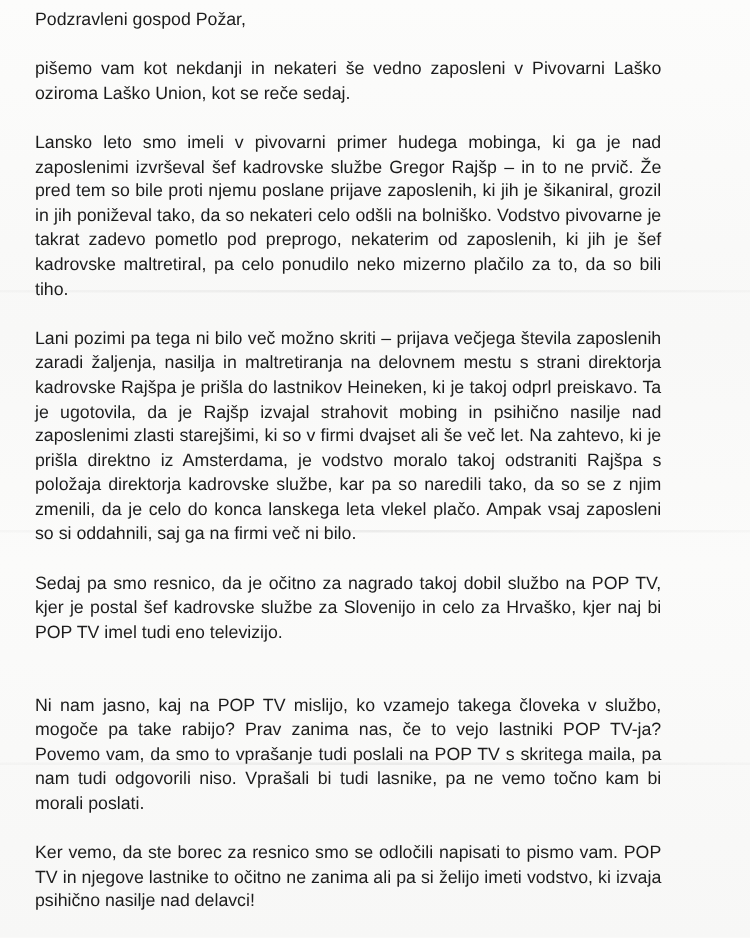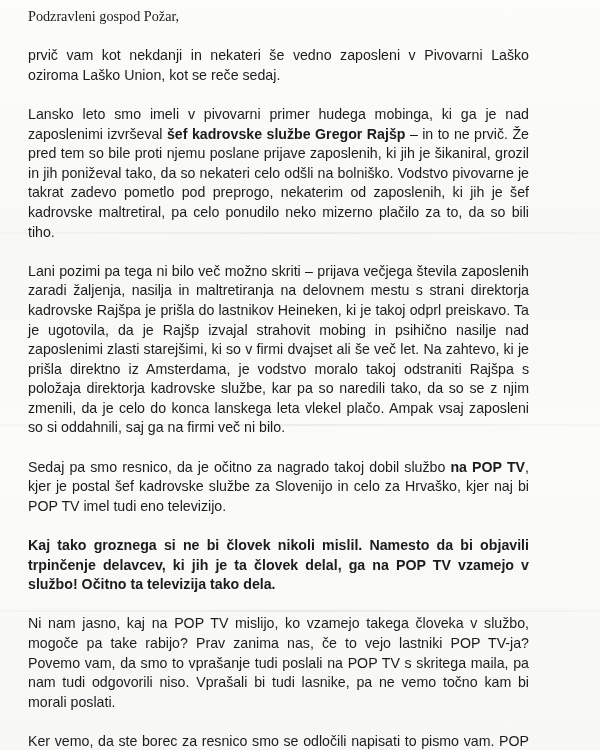--- a/index.html
+++ b/index.html
@@ -14,49 +14,48 @@
     width: 600px; height: 750px;
     background: linear-gradient(180deg, #fcfcfb 0%, #f8f8f7 35%, #fbfbfa 60%, #f7f7f6 100%);
   }
   .fold { position: absolute; left: 0; width: 600px; height: 2px;
     background: linear-gradient(90deg, rgba(0,0,0,0.02), rgba(0,0,0,0.06), rgba(0,0,0,0.02)); }
   .letter {
     position: absolute; left: 28px; top: 7px; width: 501px;
     font-size: 14.2px; line-height: 19.6px;
   }
   .letter p { margin: 0; text-align: justify; }
-  .greeting { margin-bottom: 19.6px !important; font-family: Liberation Serif, serif; }
+  .greeting { margin-bottom: 19.6px !important; }
   .gap { height: 19.6px; }
-  .letter b { font-weight: bold; }
+  .letter b { font-weight: normal; }
   .bold-para { font-weight: bold; }
 </style>
 </head>
 <body>
 
 <div class="page">
   <div class="fold" style="top:232px"></div>
   <div class="fold" style="top:424px"></div>
   <div class="fold" style="top:610px"></div>
 
   <div class="letter">
     <p class="greeting">Podzravleni gospod Požar,</p>
 
-    <p>prvič vam kot nekdanji in nekateri še vedno zaposleni v Pivovarni Laško oziroma Laško Union, kot se reče sedaj.</p>
+    <p>pišemo vam kot nekdanji in nekateri še vedno zaposleni v Pivovarni Laško oziroma Laško Union, kot se reče sedaj.</p>
     <div class="gap"></div>
 
     <p><span>Lansko leto smo imeli v pivovarni primer hudega mobinga, ki ga je nad zaposlenimi izvrševal </span><b>šef kadrovske službe Gregor Rajšp</b><span> – in to ne prvič. Že pred tem so bile proti njemu poslane prijave zaposlenih, ki jih je šikaniral, grozil in jih poniževal tako, da so nekateri celo odšli na bolniško. Vodstvo pivovarne je takrat zadevo pometlo pod preprogo, nekaterim od zaposlenih, ki jih je šef kadrovske maltretiral, pa celo ponudilo neko mizerno plačilo za to, da so bili tiho.</span></p>
     <div class="gap"></div>
 
     <p>Lani pozimi pa tega ni bilo več možno skriti – prijava večjega števila zaposlenih zaradi žaljenja, nasilja in maltretiranja na delovnem mestu s strani direktorja kadrovske Rajšpa je prišla do lastnikov Heineken, ki je takoj odprl preiskavo. Ta je ugotovila, da je Rajšp izvajal strahovit mobing in psihično nasilje nad zaposlenimi zlasti starejšimi, ki so v firmi dvajset ali še več let.  Na zahtevo, ki je prišla direktno iz Amsterdama, je vodstvo moralo takoj odstraniti Rajšpa s položaja direktorja kadrovske službe, kar pa so naredili tako, da so se z njim zmenili, da je celo do konca lanskega leta vlekel plačo. Ampak vsaj zaposleni so si oddahnili, saj ga na firmi več ni bilo.</p>
     <div class="gap"></div>
 
     <p><span>Sedaj pa smo resnico, da je očitno za nagrado takoj dobil službo </span><b>na POP TV</b><span>, kjer je postal šef kadrovske službe za Slovenijo in celo za Hrvaško, kjer naj bi POP TV imel tudi eno televizijo.</span></p>
     <div class="gap"></div>
 
-    <p class="bold-para">Kaj tako groznega si ne bi človek nikoli mislil. Namesto da bi objavili trpinčenje delavcev, ki jih je ta človek delal, ga na POP TV vzamejo v službo! Očitno ta televizija tako dela.</p>
     <div class="gap"></div>
 
     <p>Ni nam jasno, kaj na POP TV mislijo, ko vzamejo takega človeka v službo, mogoče pa take rabijo? Prav zanima nas, če to vejo lastniki POP TV-ja? Povemo vam, da smo to vprašanje tudi poslali na POP TV s skritega maila, pa nam tudi odgovorili niso. Vprašali bi tudi lasnike, pa ne vemo točno kam bi morali poslati.</p>
     <div class="gap"></div>
 
     <p>Ker vemo, da ste borec za resnico smo se odločili napisati to pismo vam. POP TV in njegove lastnike to očitno ne zanima ali pa si želijo imeti vodstvo, ki izvaja psihično nasilje nad delavci!</p>
 
   </div>
 </div>
 

